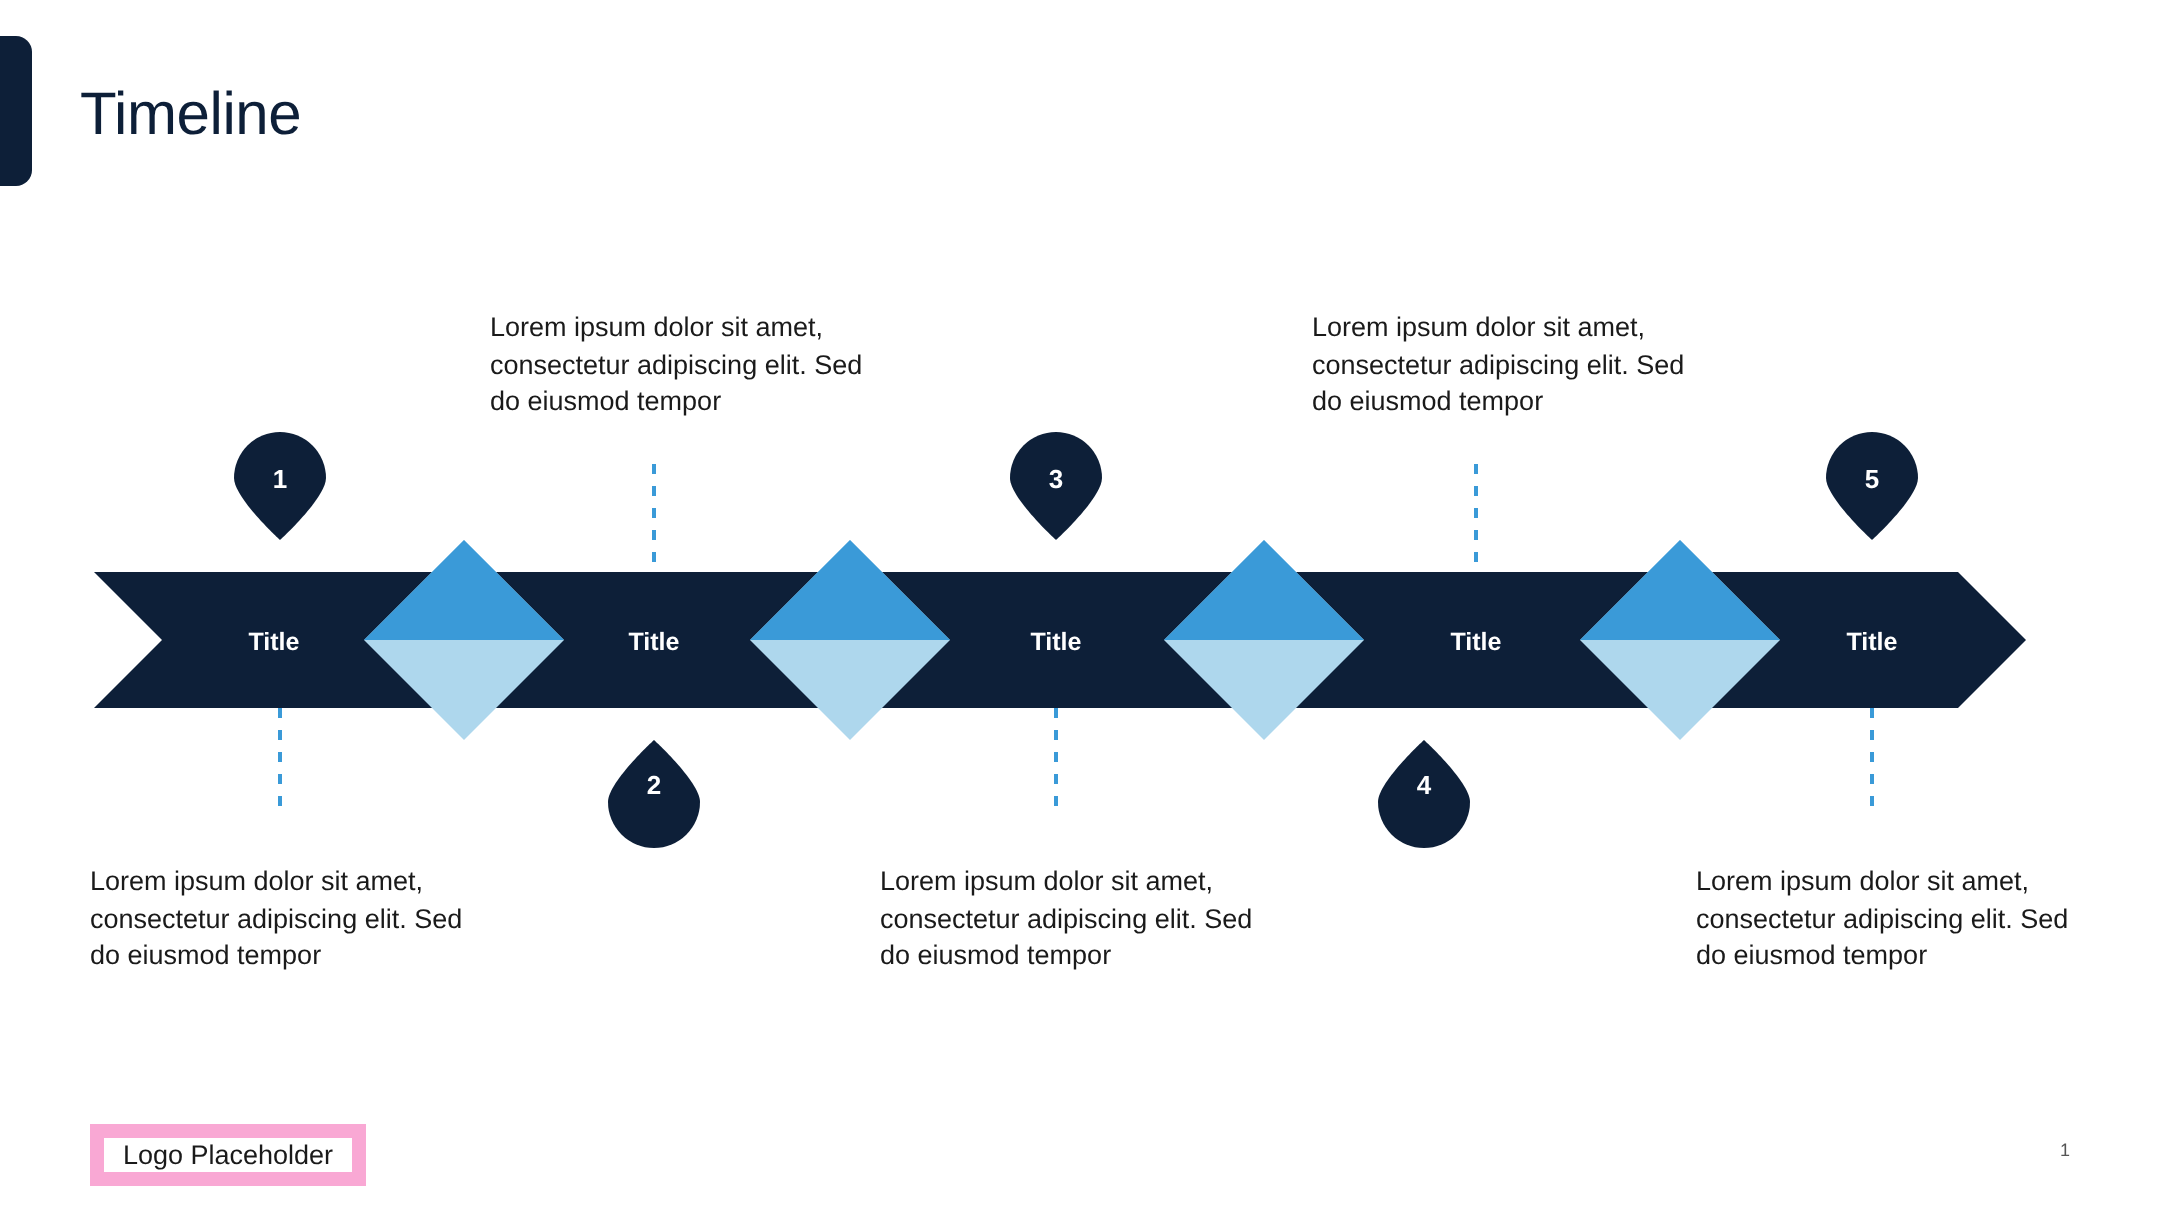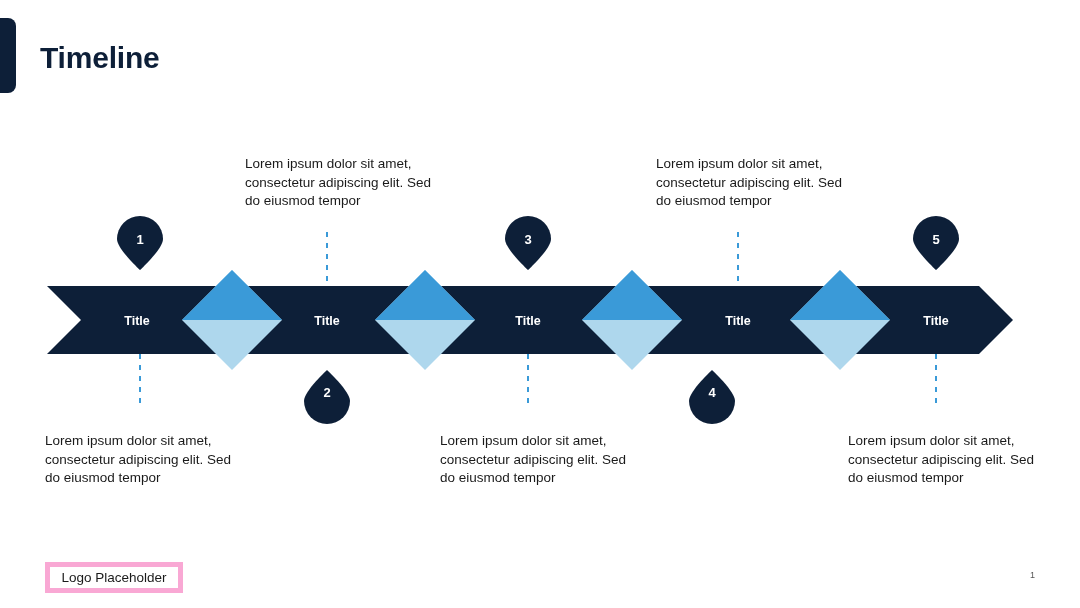--- a/index.html
+++ b/index.html
@@ -24,21 +24,21 @@
     width: 26px;
     height: 75px;
     background: #0d1f38;
     border-radius: 0 8px 8px 0;
   }
   #page-title {
     position: absolute;
     left: 40px;
     top: 39px;
     font-size: 30px;
-    font-weight: bold;
+    font-weight: normal;
     letter-spacing: -0.2px;
     color: #0d1f38;
     line-height: 38px;
   }
 
   
   #timeline-stage {
     position: absolute;
     left: 0;
     top: 0;
@@ -61,21 +61,21 @@
     color: #1a1a1a;
   }
 
   
   #logo-placeholder {
     position: absolute;
     left: 45px;
     top: 562px;
     width: 138px;
     height: 31px;
-    border: 5px solid #f9a8d4;
+    border: 7px solid #f9a8d4;
     background: #ffffff;
     display: flex;
     align-items: center;
     justify-content: center;
     font-size: 13.5px;
     color: #1a1a1a;
     box-sizing: border-box;
   }
   #page-number {
     position: absolute;

